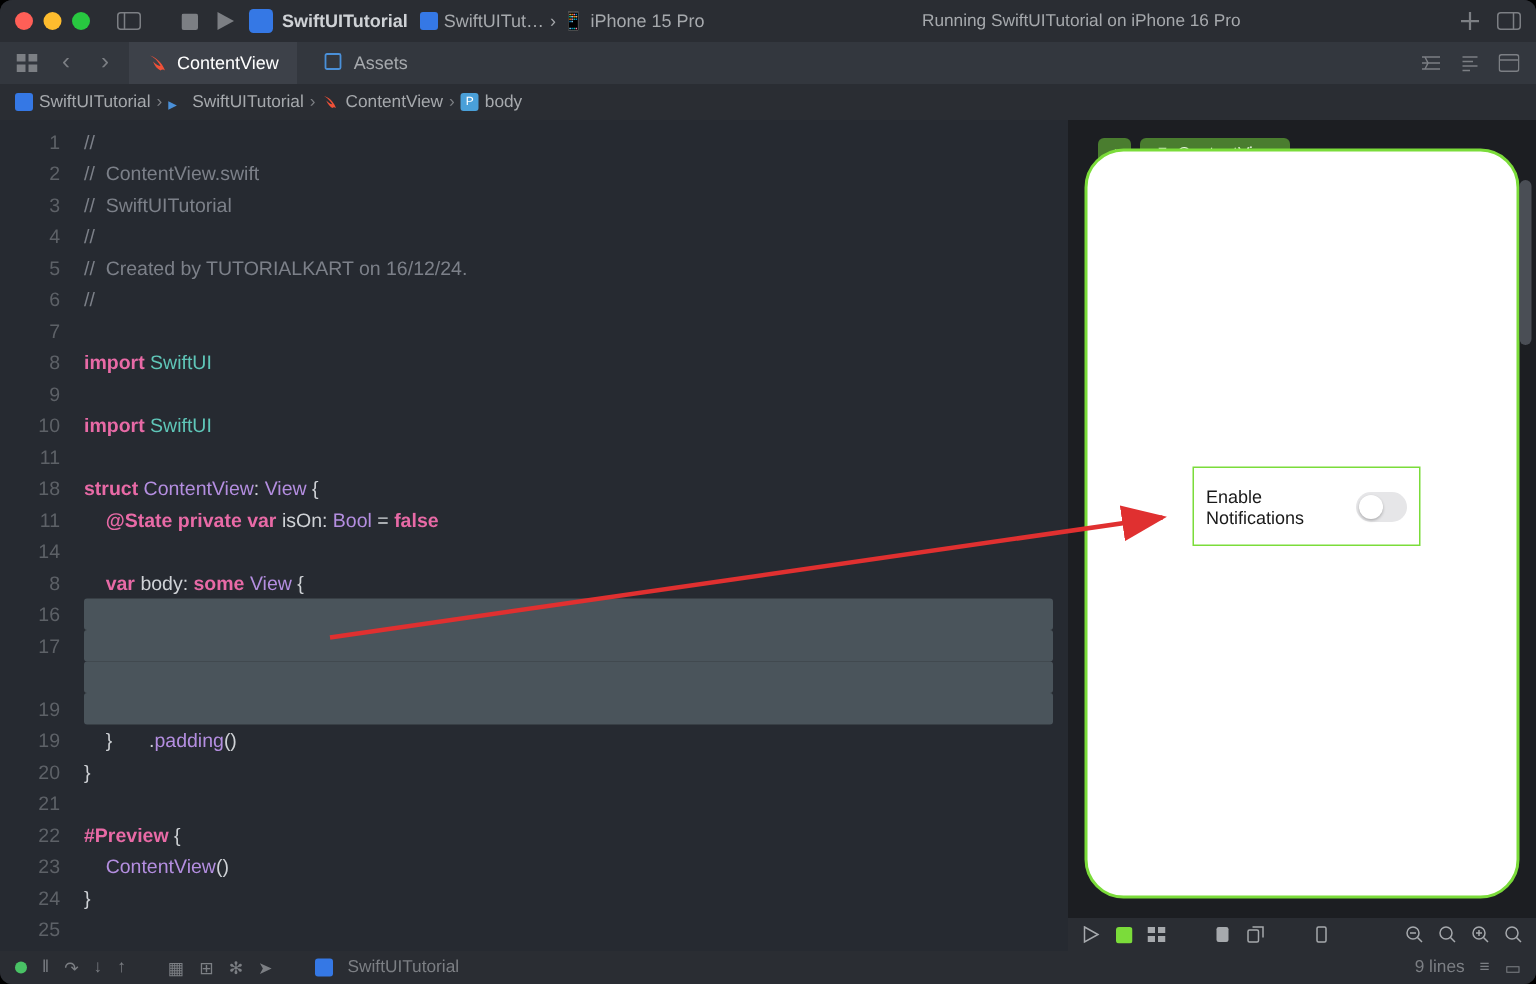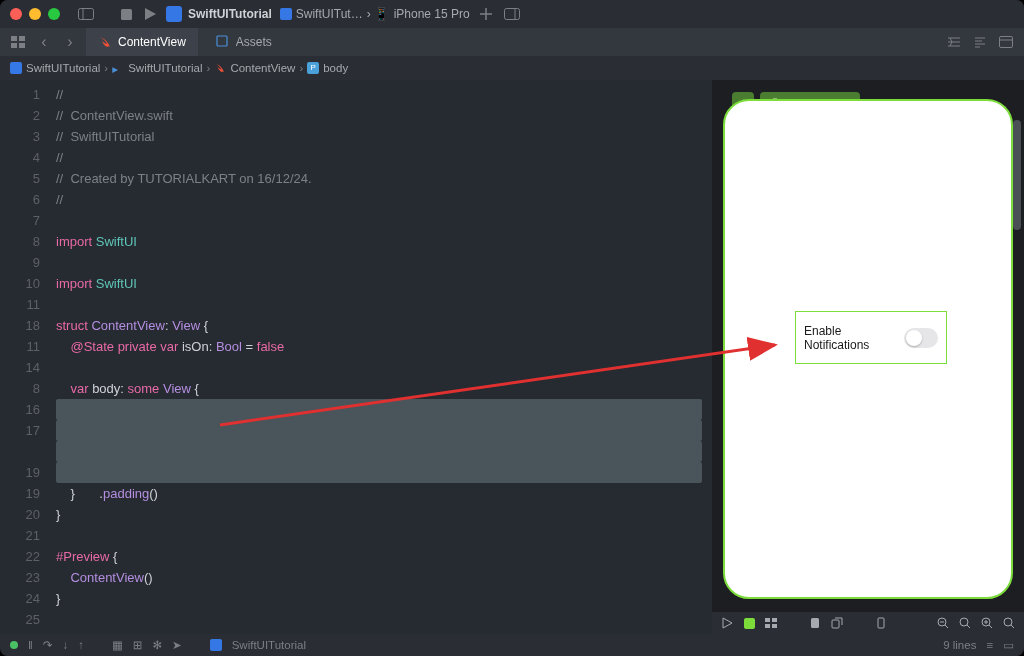--- a/index.html
+++ b/index.html
@@ -53,21 +53,21 @@
   .bc-icon{width:12px;height:12px;}
 
   
   .main{display:flex;height:calc(656px - 28px - 28px - 24px - 22px);}
   .editor{flex:1;position:relative;background:#262a31;display:flex;font-family:"SF Mono",Menlo,Consolas,monospace;font-size:13px;line-height:21px;}
   .gutter{width:52px;text-align:right;padding:4px 12px 0 0;color:#5d6167;user-select:none;}
   .gutter div{height:21px;}
   .code{flex:1;padding:4px 10px 0 4px;color:var(--fg0);position:relative;white-space:pre;}
   .code .ln{height:21px;position:relative;}
   .cmt{color:#7c8089;}
-  .kw{color:var(--kw-pink);font-weight:400;}
+  .kw{color:var(--kw-pink);font-weight:700;}
   .typ{color:var(--type-teal);}
   .typ2{color:var(--kw-purple);}
   .str{color:var(--str-orange);}
   .num{color:var(--num-yellow);}
   .fn{color:var(--kw-purple);}
   .prop{color:var(--kw-purple);}
   .hl{position:absolute;left:0;right:12px;height:21px;background:var(--sel);z-index:0;border-radius:2px;}
   .code .ln > *{position:relative;z-index:1;}
 
   
@@ -131,20 +131,21 @@
       <span class="appicon"></span>
       <span>SwiftUITutorial</span>
     </div>
     <div class="tb-scheme">
       <span style="width:12px;height:12px;background:#3578e5;border-radius:2px;display:inline-block;"></span>
       <span>SwiftUITut…</span>
       <span>›</span>
       <span>📱</span>
       <span>iPhone 15 Pro</span>
     </div>
+    <div class="tb-status">Running SwiftUITutorial on iPhone 16 Pro</div>
     <div class="tb-right">
       <div class="tb-icon">
         <svg width="14" height="14" viewBox="0 0 14 14">
             <path d="M7 1v12M1 7h12" stroke="currentColor" stroke-width="1.5"></path>
           </svg>
       </div>
       <div class="tb-icon">
         <svg width="16" height="12" viewBox="0 0 16 12">
             <rect x="0.5" y="0.5" width="15" height="11" rx="2" fill="none" stroke="currentColor"></rect>
             <line x1="11" y1="0.5" x2="11" y2="11.5" stroke="currentColor"></line>

